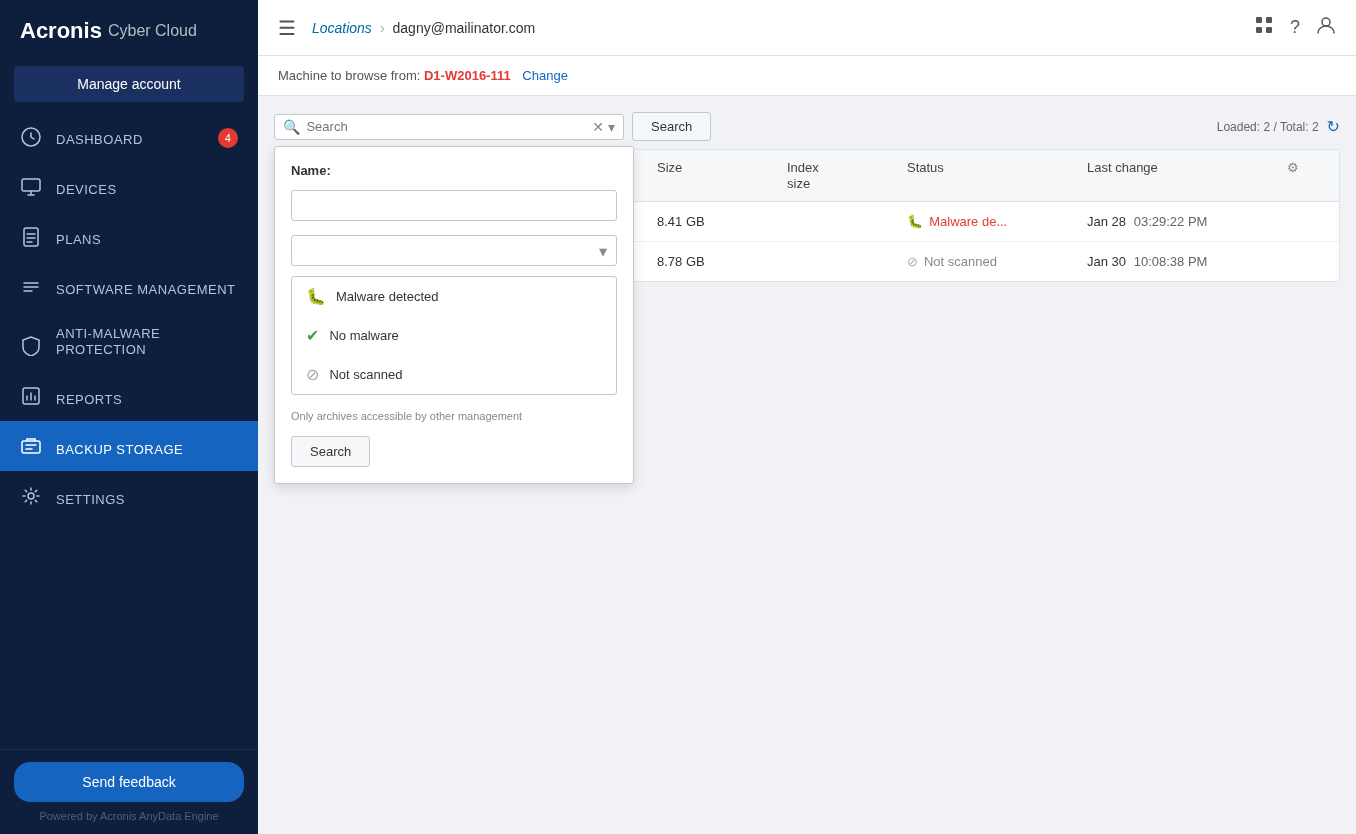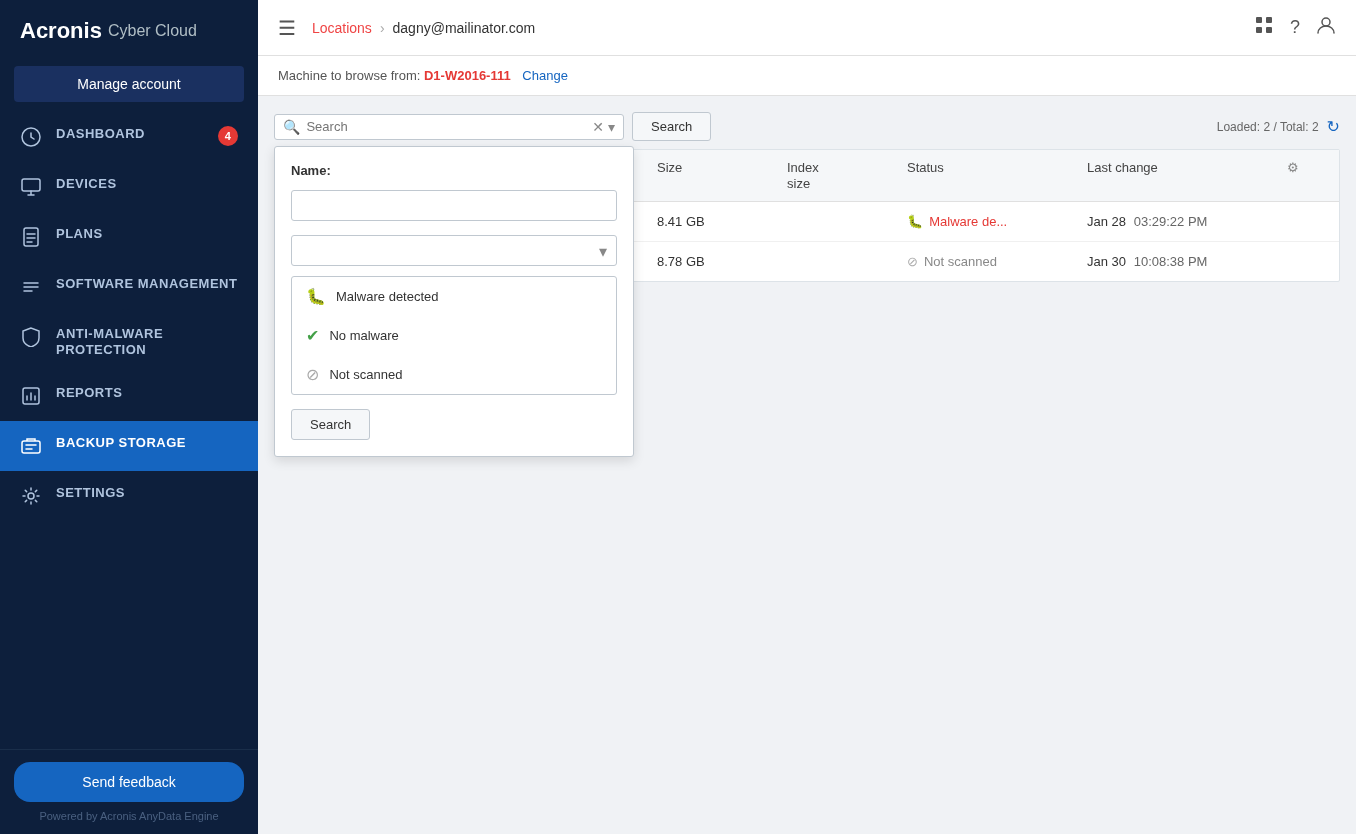--- a/index.html
+++ b/index.html
@@ -30,26 +30,26 @@
       padding: 10px 16px;
       font-size: 14px;
       font-weight: 400;
       cursor: pointer;
       text-align: center;
     }
 
     .sidebar-nav { flex: 1; }
     .nav-item {
       display: flex;
-      align-items: flex-start;
+      align-items: flex-end;
       gap: 14px;
       padding: 14px 20px;
       color: #b0c4de;
       font-size: 13px;
-      font-weight: 700;
+      font-weight: 400;
       letter-spacing: 0.5px;
       cursor: pointer;
       position: relative;
       text-transform: uppercase;
     }
     .nav-item.active {
       background: #1565c0;
       color: #fff;
     }
     .nav-item .nav-icon {
@@ -110,21 +110,21 @@
     .topbar {
       background: #fff;
       display: flex;
       align-items: center;
       padding: 0 20px;
       height: 56px;
       border-bottom: 1px solid #e0e0e0;
     }
     .topbar-menu-icon { color: #555; font-size: 20px; margin-right: 16px; cursor: pointer; }
     .breadcrumb { display: flex; align-items: center; gap: 8px; font-size: 14px; }
-    .breadcrumb-locations { color: #ef4444; cursor: pointer; }
+    .breadcrumb-locations { color: #0369a1; cursor: pointer; font-style: italic; }
     .breadcrumb-sep { color: #aaa; }
     .breadcrumb-current { color: #333; font-size: 14px; }
     .topbar-right { margin-left: auto; display: flex; align-items: center; gap: 16px; }
     .topbar-icon { color: #555; cursor: pointer; font-size: 20px; }
 
     
     .machine-bar {
       background: #fff;
       padding: 12px 20px;
       font-size: 13px;
@@ -522,17 +522,18 @@
         <div class="status-option">
           <span class="status-icon-nomalware">✔</span>
           <span>No malware</span>
         </div>
         <div class="status-option">
           <span class="status-icon-notscanned">⊘</span>
           <span>Not scanned</span>
         </div>
       </div>
 
+      <div class="hint-text">Only archives accessible by other management</div>
       <button class="panel-search-btn">Search</button>
     </div>
 
   </div>
 </div>
 
 </body></html>

